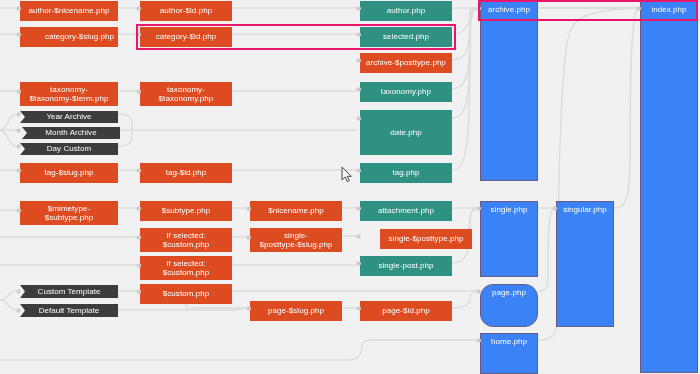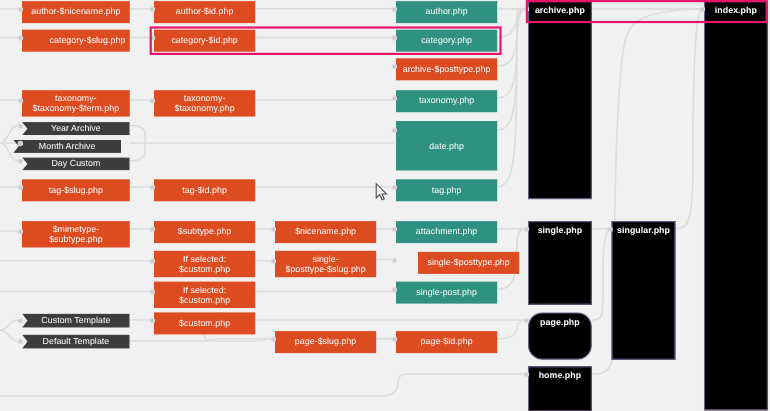--- a/index.html
+++ b/index.html
@@ -20,21 +20,21 @@
     font-size:8px;
     line-height:9.5px;
     letter-spacing:0.05px;
     box-sizing:border-box;
     padding:1px 3px;
     white-space:pre-line;
     z-index:3;
   }
   .orange{background:#dd4b21;}
   .teal{background:#2e9182;}
-  .purple{background:#000000;border:1px solid #6a5a86;font-weight:bold;}
+  .purple{background:#3b82f6;border:1px solid #6a5a86;}
   .grey{background:#3d3d3d;}
 
   
   .topalign{align-items:flex-start;padding-top:3px;}
 
   
   .grey.notch{
     clip-path:polygon(0% 0%, 100% 0%, 100% 100%, 0% 100%, 5px 50%);
   }
 
@@ -137,29 +137,29 @@
   </svg>
 
   <div id="nodes-layer">
       <div class="node orange" style="left: 20px; top: 1px; width: 98px; height: 20px;">author-$nicename.php</div>
       <div class="node orange" style="left: 140px; top: 1px; width: 92px; height: 20px;">author-$id.php</div>
       <div class="node teal" style="left: 360px; top: 1px; width: 92px; height: 20px;">author.php</div>
       <div class="node purple topalign" style="left: 480px; top: 1px; width: 58px; height: 180px;">archive.php</div>
       <div class="node purple topalign" style="left: 640px; top: 1px; width: 58px; height: 372px;">index.php</div>
       <div class="node orange" style="left: 20px; top: 27px; width: 98px; height: 20px; padding-left: 24px;">category-$slug.php</div>
       <div class="node orange" style="left: 140px; top: 27px; width: 92px; height: 20px;">category-$id.php</div>
-      <div class="node teal" style="left: 360px; top: 27px; width: 92px; height: 20px;">category.php</div>
+      <div class="node teal" style="left: 360px; top: 27px; width: 92px; height: 20px;">selected.php</div>
       <div class="node orange" style="left: 360px; top: 53px; width: 92px; height: 20px;">archive-$posttype.php</div>
       <div class="node orange" style="left: 20px; top: 82px; width: 98px; height: 24px;">taxonomy-
 $taxonomy-$term.php</div>
       <div class="node orange" style="left: 140px; top: 82px; width: 92px; height: 24px;">taxonomy-
 $taxonomy.php</div>
       <div class="node teal" style="left: 360px; top: 82px; width: 92px; height: 20px;">taxonomy.php</div>
       <div class="node grey notch" style="left: 20px; top: 111px; width: 98px; height: 12px;">Year Archive</div>
-      <div class="node grey notch" style="left: 12px; top: 127px; width: 98px; height: 12px; text-align: right;">Month Archive</div>
+      <div class="node grey notch" style="left: 22px; top: 127px; width: 98px; height: 12px; text-align: right;">Month Archive</div>
       <div class="node grey notch" style="left: 20px; top: 143px; width: 98px; height: 12px;">Day Custom</div>
       <div class="node teal" style="left: 360px; top: 110px; width: 92px; height: 45px;">date.php</div>
       <div class="node orange" style="left: 20px; top: 163px; width: 98px; height: 20px;">tag-$slug.php</div>
       <div class="node orange" style="left: 140px; top: 163px; width: 92px; height: 20px;">tag-$id.php</div>
       <div class="node teal" style="left: 360px; top: 163px; width: 92px; height: 20px;">tag.php</div>
       <div class="node orange" style="left: 20px; top: 201px; width: 98px; height: 24px;">$mimetype-
 $subtype.php</div>
       <div class="node orange" style="left: 140px; top: 201px; width: 92px; height: 20px;">$subtype.php</div>
       <div class="node orange" style="left: 250px; top: 201px; width: 92px; height: 20px;">$nicename.php</div>
       <div class="node teal" style="left: 360px; top: 201px; width: 92px; height: 20px;">attachment.php</div>

